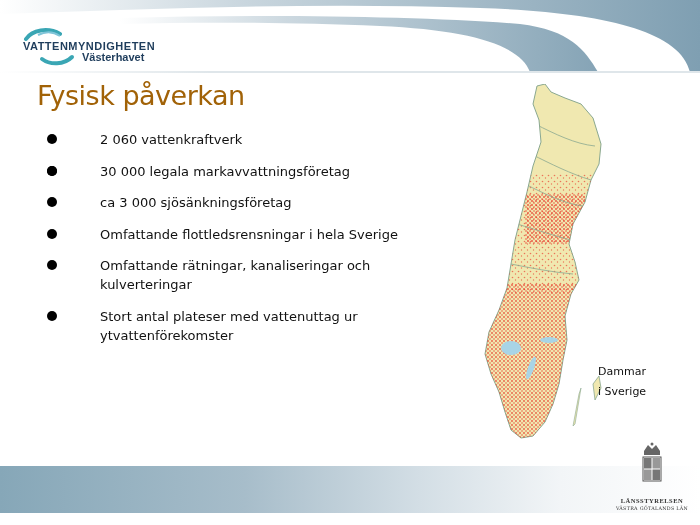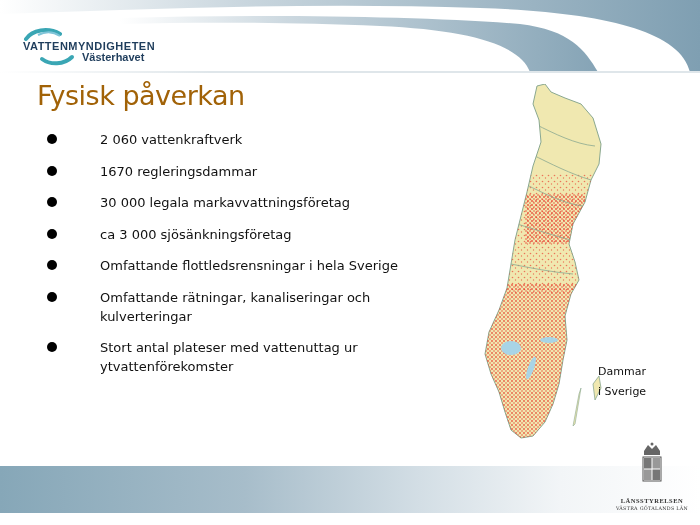--- a/index.html
+++ b/index.html
@@ -44,21 +44,21 @@
   <div class="logo-name">VATTENMYNDIGHETEN</div>
   <div class="logo-sub">Västerhavet</div>
 </div>
 
 <div class="divider"></div>
 
 <div class="title">Fysisk påverkan</div>
 
 <ul class="bullets">
   <li class="bullet"><span class="bullet-dot"></span><span>2 060 vattenkraftverk</span></li>
-  <li class="bullet"><span class="bullet-dot"></span><span>1670 regleringsdammar</span></li>
+  <li class="bullet"><span class="bullet-dot"></span></li>
   <li class="bullet"><span class="bullet-dot"></span><span>30 000 legala markavvattningsföretag</span></li>
   <li class="bullet"><span class="bullet-dot"></span><span>ca 3 000 sjösänkningsföretag</span></li>
   <li class="bullet"><span class="bullet-dot"></span><span>Omfattande flottledsrensningar i hela Sverige</span></li>
   <li class="bullet"><span class="bullet-dot"></span><span>Omfattande rätningar, kanaliseringar och</span><br><span>kulverteringar</span></li>
   <li class="bullet"><span class="bullet-dot"></span><span>Stort antal plateser med vattenuttag ur</span><br><span>ytvattenförekomster</span></li>
 </ul>
 
 <svg class="map" viewBox="0 0 140 356">
   <defs>
     <pattern id="dots" width="6" height="6" patternUnits="userSpaceOnUse">

